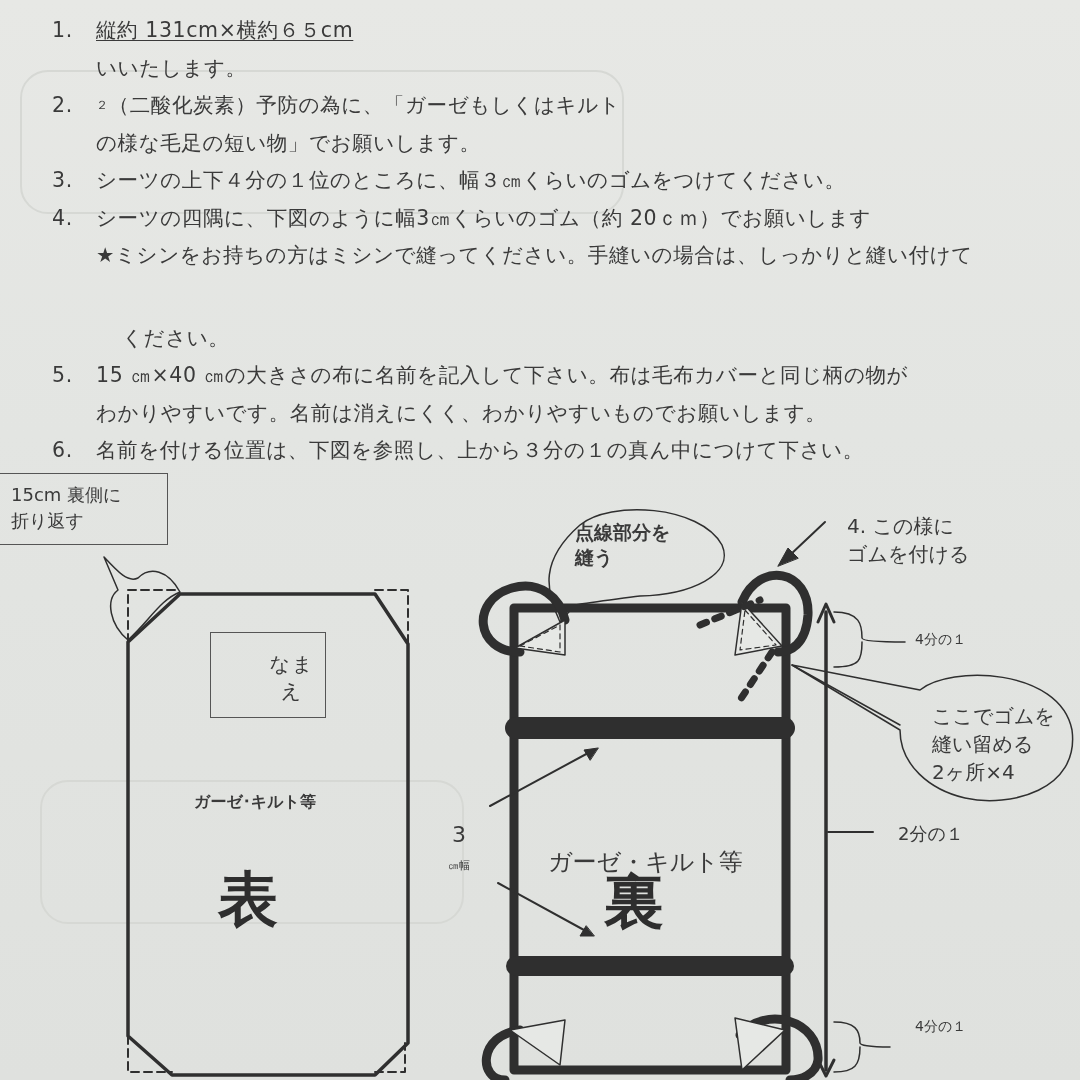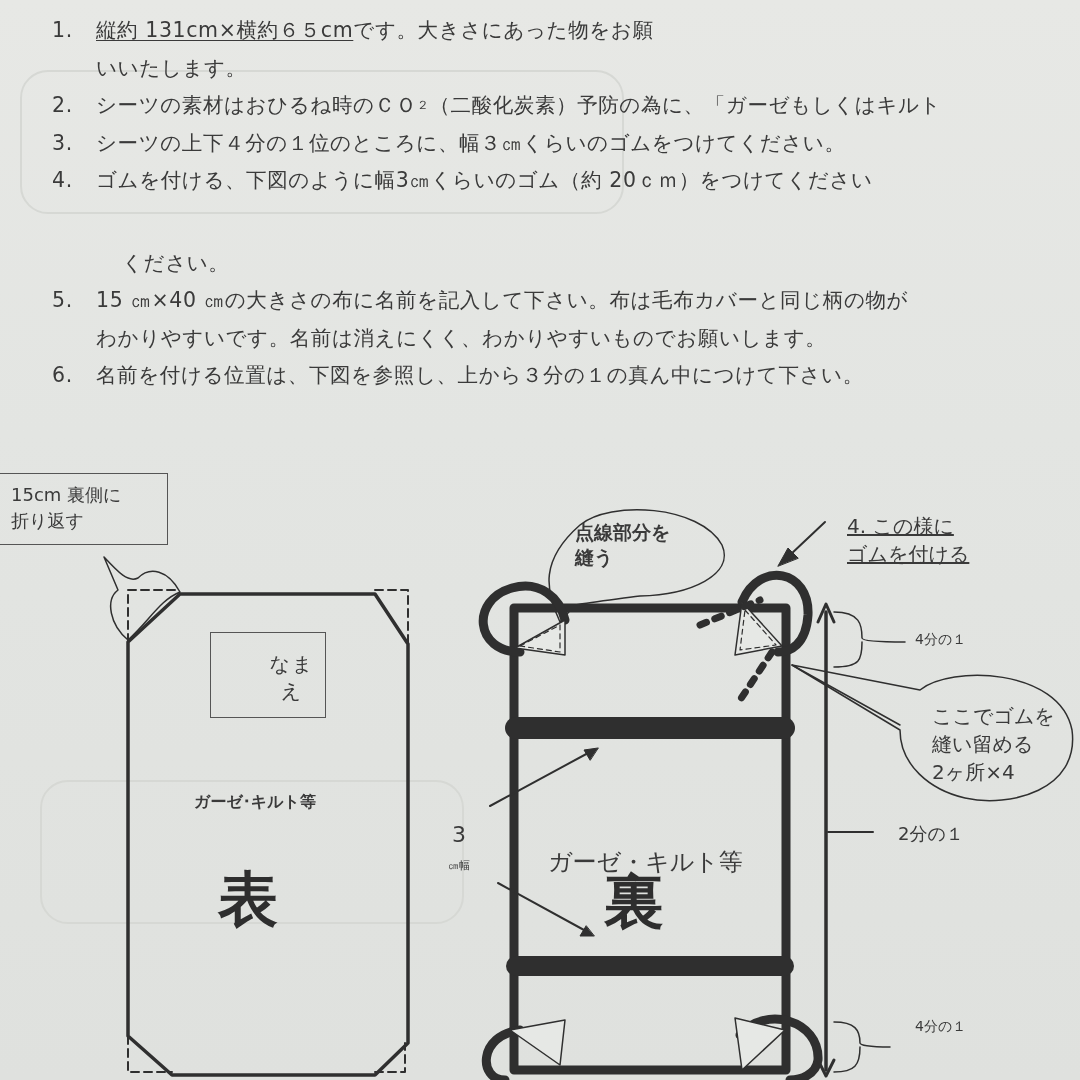--- a/index.html
+++ b/index.html
@@ -26,37 +26,37 @@
 <body>
 
 <div class="paper"></div>
 <div class="ghost" style="left:20px;top:70px;width:600px;height:140px;"></div>
 <div class="ghost" style="left:40px;top:780px;width:420px;height:140px;"></div>
 
 <div class="instr">
   <div class="row">
     <span class="num">1.</span>
     <span class="ul">縦約 131cm×横約６５cm</span>
-    <span>です。大きさにあった物をお願</span>
   </div>
   <div class="indent">いいたします。</div>
   <div class="row">
     <span class="num">2.</span>
-    <span>シーツの素材はおひるね時のＣＯ</span>
       <span class="sub">２</span>
       <span>（二酸化炭素）予防の為に、「ガーゼもしくはキルト</span>
   </div>
+  <div class="indent">の様な毛足の短い物」でお願いします。</div>
   <div class="row">
     <span class="num">3.</span>
     <span>シーツの上下４分の１位のところに、幅３㎝くらいのゴムをつけてください。</span>
   </div>
   <div class="row">
     <span class="num">4.</span>
-    <span>ゴムを付ける、下図のように幅3㎝くらいのゴム（約 20ｃｍ）をつけてください</span>
+    <span>シーツの四隅に、下図のように幅3㎝くらいのゴム（約 20ｃｍ）でお願いします</span>
   </div>
+  <div class="indent">★ミシンをお持ちの方はミシンで縫ってください。手縫いの場合は、しっかりと縫い付けて</div>
   <div class="indent2">ください。</div>
   <div class="row">
     <span class="num">5.</span>
     <span>15 ㎝×40 ㎝の大きさの布に名前を記入して下さい。布は毛布カバーと同じ柄の物が</span>
   </div>
   <div class="indent">わかりやすいです。名前は消えにくく、わかりやすいものでお願いします。</div>
   <div class="row">
     <span class="num">6.</span>
     <span>名前を付ける位置は、下図を参照し、上から３分の１の真ん中につけて下さい。</span>
   </div>
@@ -127,21 +127,21 @@
   <div>折り返す</div>
 </div>
 <div class="namae">なまえ</div>
 <div class="lbl" style="left:182px;top:792px;font-size:16px;font-weight:bold;margin-left:12px;">ガーゼ･キルト等</div>
 <div class="lbl big" style="left:218px;top:860px;">表</div>
 
 <div class="lbl" style="left:575px;top:520px;font-size:19px;line-height:25px;font-weight:bold;">
   <div>点線部分を</div>
   <div>縫う</div>
 </div>
-<div class="lbl" style="left:847px;top:512px;font-size:20px;line-height:28px;text-decoration:underline;">
+<div class="lbl" style="left:847px;top:512px;font-size:20px;line-height:28px;">
   <div>4.  この様に</div>
   <div>ゴムを付ける</div>
 </div>
 <div class="lbl" style="left:915px;top:631px;font-size:14px;">4分の１</div>
 <div class="lbl" style="left:932px;top:702px;font-size:20px;line-height:28px;">
   <div>ここでゴムを</div>
   <div>縫い留める</div>
   <div>2ヶ所×4</div>
 </div>
 <div class="lbl" style="left:452px;top:822px;font-size:22px;">3</div>

